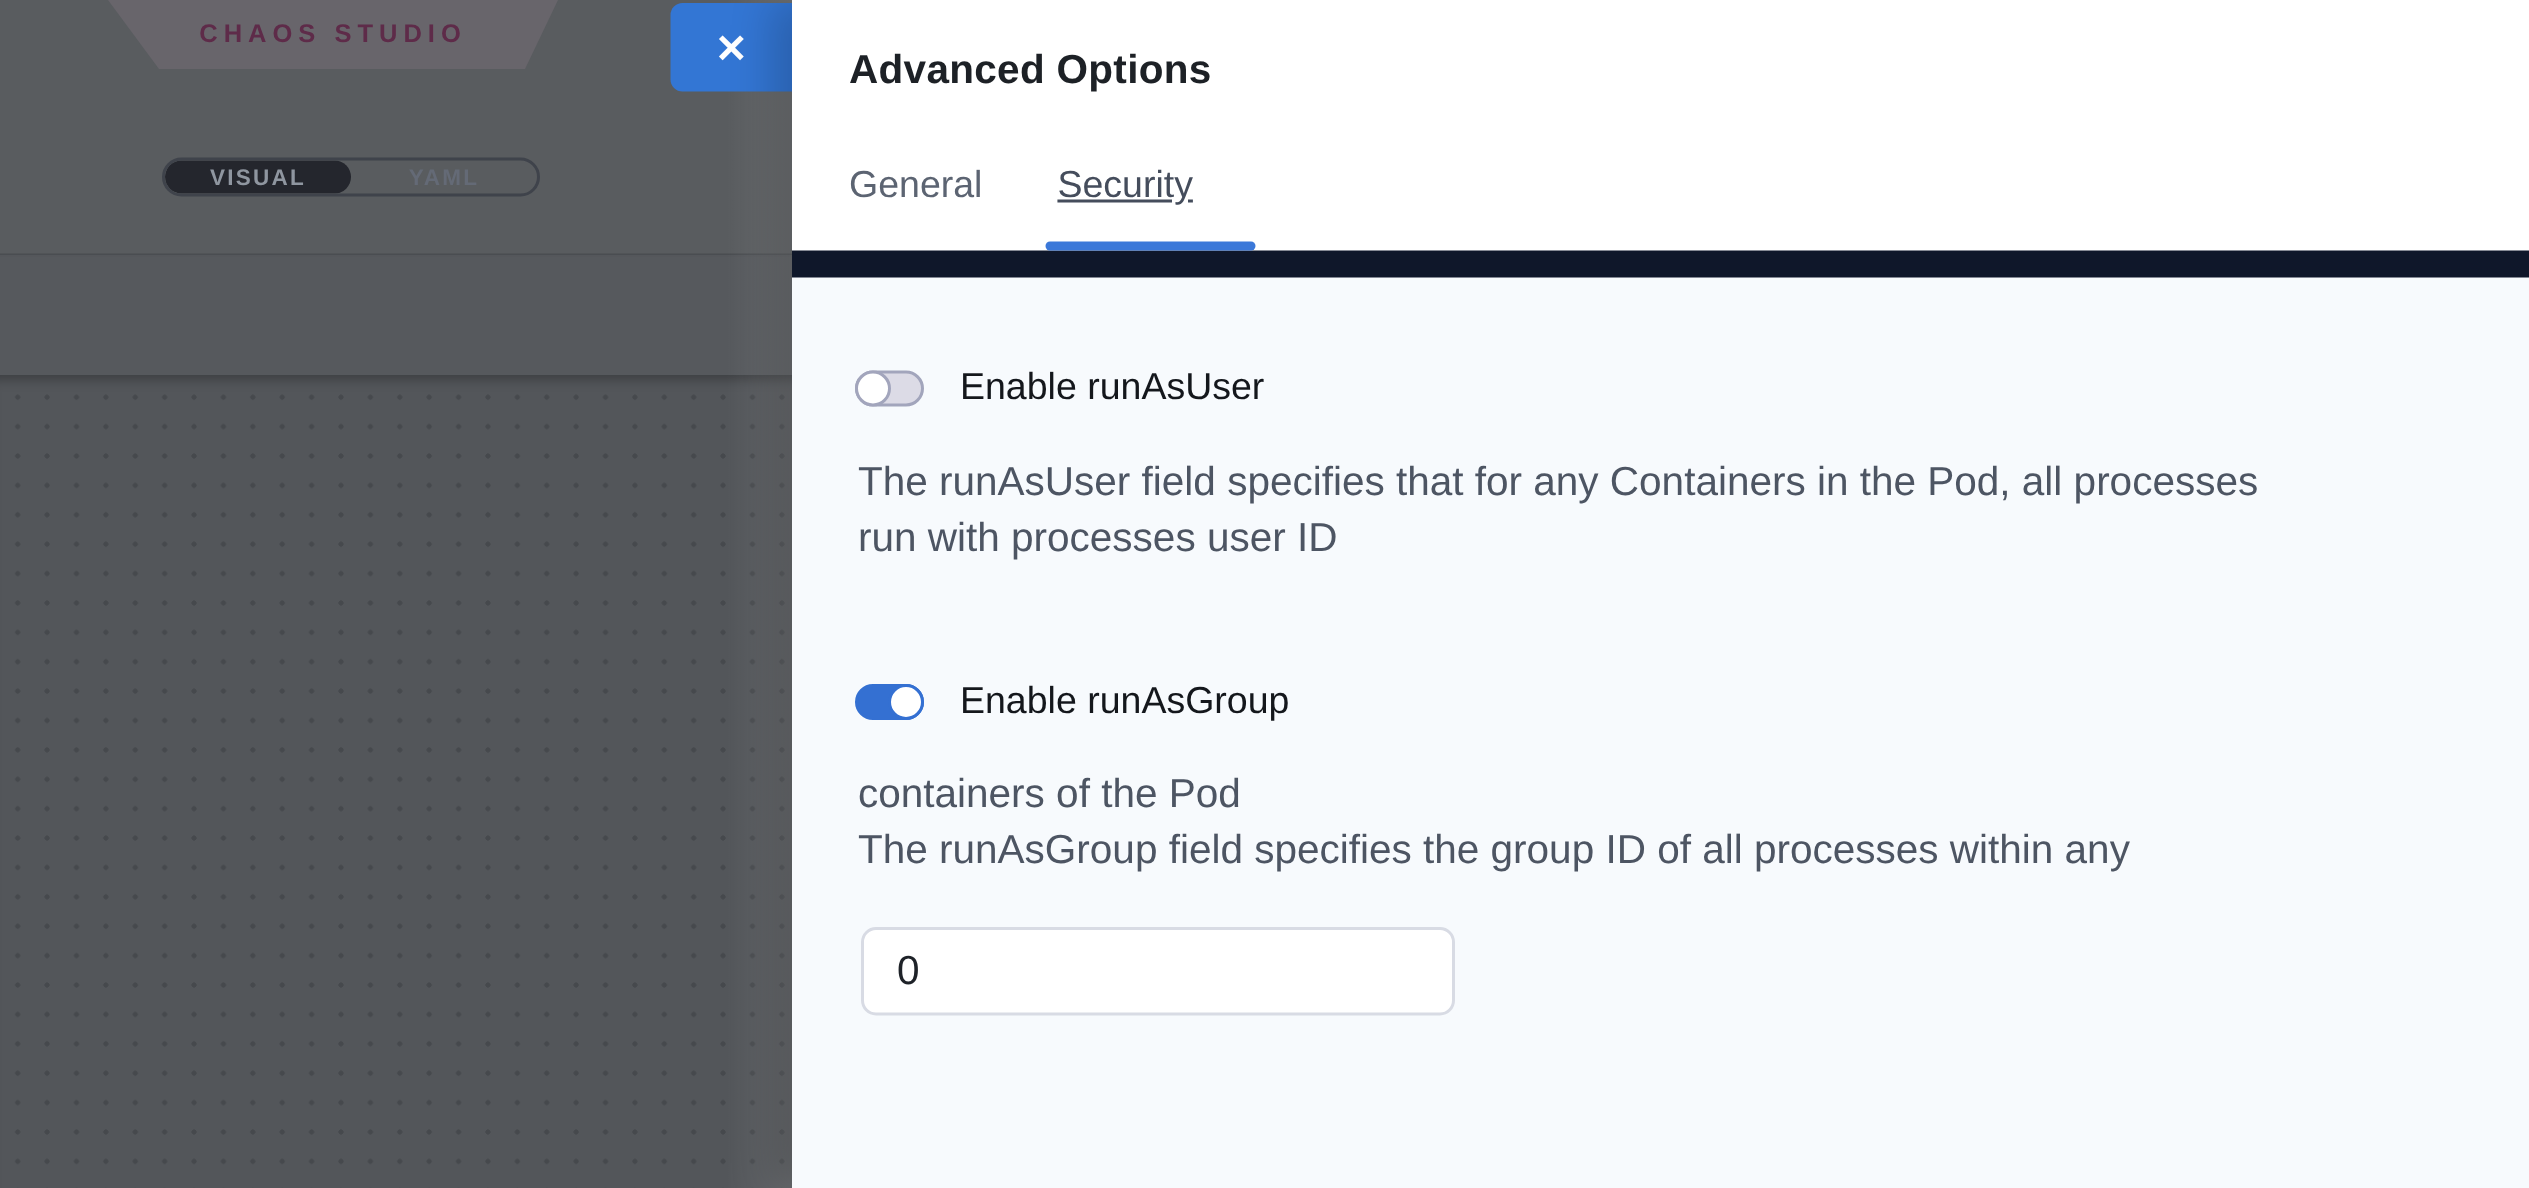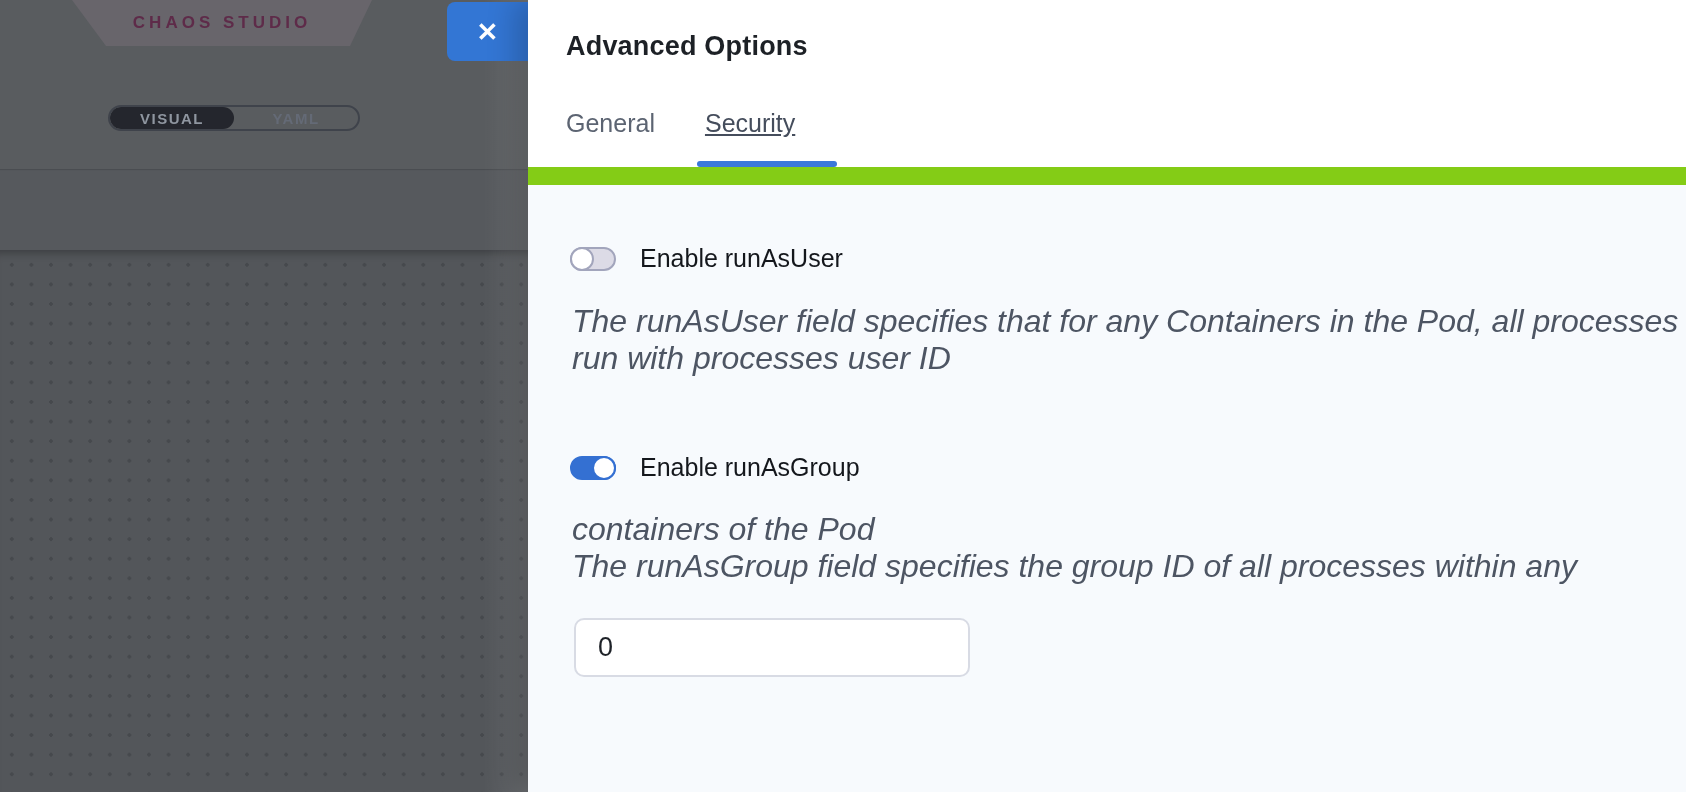--- a/index.html
+++ b/index.html
@@ -34,21 +34,21 @@
   .seg.inactive { color:#646a76; }
 
   
   .close-btn { position:absolute; left:447px; top:2px; width:81px; height:59px;
     background:#3376d4; border:none; border-radius:8px 0 0 8px;
     display:flex; align-items:center; justify-content:center; cursor:pointer; }
   .close-x { color:#ffffff; font-size:26px; font-weight:bold; line-height:1; }
 
   
   .drawer { position:absolute; left:528px; top:0; width:1158px; height:792px;
-    background:#84cc16; box-shadow:-14px 0 26px rgba(0,0,0,0.18); }
+    background:#0f172a; box-shadow:-14px 0 26px rgba(0,0,0,0.18); }
   .drawer-header { position:absolute; left:0; top:0; right:0; height:95px;
     background:#ffffff; border-bottom:2px solid #a9aec3;
     display:flex; align-items:center; padding-left:38px; }
   .drawer-title { font-size:27px; font-weight:bold; color:#1d2126; letter-spacing:0.2px; }
 
   .tab-bar { position:absolute; left:0; top:79px; right:0; height:88px;
     background:#ffffff; display:flex; align-items:center; padding-left:38px; }
   .tab { font-size:25px; cursor:pointer; }
   .tab-general { color:#5c6472; margin-right:50px; }
   .tab-security { color:#454d5c;text-decoration:underline; }
@@ -65,22 +65,22 @@
   .toggle { position:relative; width:46px; height:24px; border-radius:13px;
     flex:0 0 auto; cursor:pointer; }
   .toggle .knob { position:absolute; top:-2px; width:24px; height:24px;
     border-radius:50%; background:#ffffff; }
   .toggle.off { background:#dcdbe6; border:2px solid #a2a5bc; }
   .toggle.off .knob { left:-2px; border:2px solid #a2a5bc; top:-2px; }
   .toggle.on { background:#3470d2; border:2px solid #3470d2; }
   .toggle.on .knob { right:-2px; border:2px solid #3470d2; top:-2px; }
   .toggle-label { margin-left:24px; font-size:25px; color:#14171c; }
 
-  .desc { position:absolute; left:44px; font-size:32px; color:#4d5563;
-    line-height:37px;font-style:italic; }
+  .desc { position:absolute; left:44px; font-size:27px; color:#4d5563;
+    line-height:37px; }
   .desc-user { top:118px; }
   .desc-group { top:326px; }
   .desc span { display:block; white-space:nowrap; }
 
   .group-id-input { position:absolute; left:46px; top:433px; width:396px; height:59px;
     background:#ffffff; border:2px solid #d8dbe4; border-radius:10px;
     padding:0 0 0 22px; font-size:27px; color:#1e2228;
     font-family:"Liberation Sans", sans-serif; outline:none; }
 </style>
 </head>

